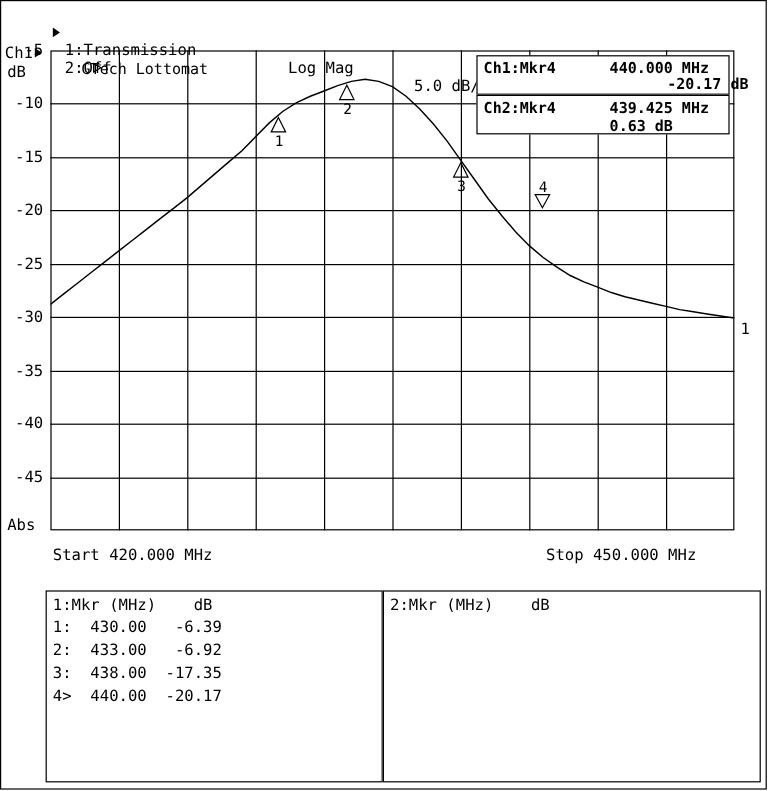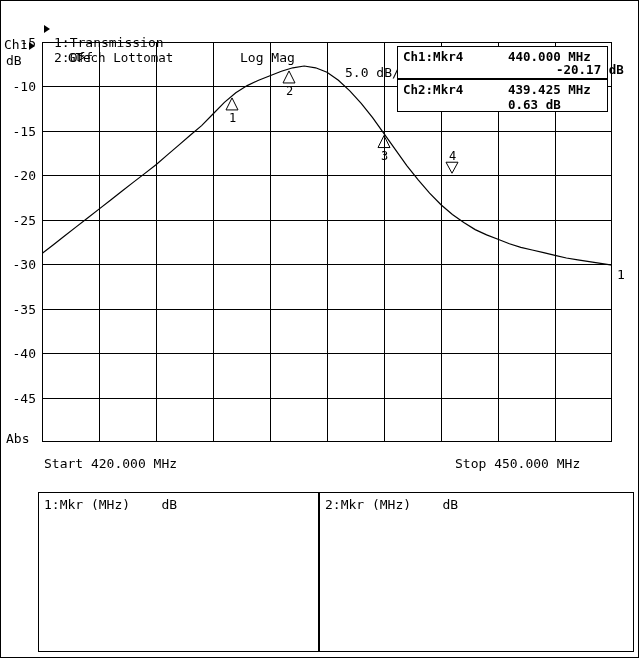--- a/index.html
+++ b/index.html
@@ -236,17 +236,18 @@
   </div>
 </div>
 
 <div style="position:absolute;left:617px;top:267px;font-size:13px;">1</div>
 
 <div class="startstop" id="startlab">Start 420.000 MHz</div>
 <div class="startstop" id="stoplab">Stop 450.000 MHz</div>
 
 <div class="tbl" id="tbl1">
   <div class="tbl-head">1:Mkr (MHz)    dB</div>
+  <div class="tbl-rows" id="tbl1rows"><div>1:  430.00   -6.39</div><div>2:  433.00   -6.92</div><div>3:  438.00  -17.35</div><div>4&gt;  440.00  -20.17</div></div>
 </div>
 <div class="tbl" id="tbl2">
   <div class="tbl-head">2:Mkr (MHz)    dB</div>
   <div class="tbl-rows" id="tbl2rows"></div>
 </div>
 
 </body></html>

